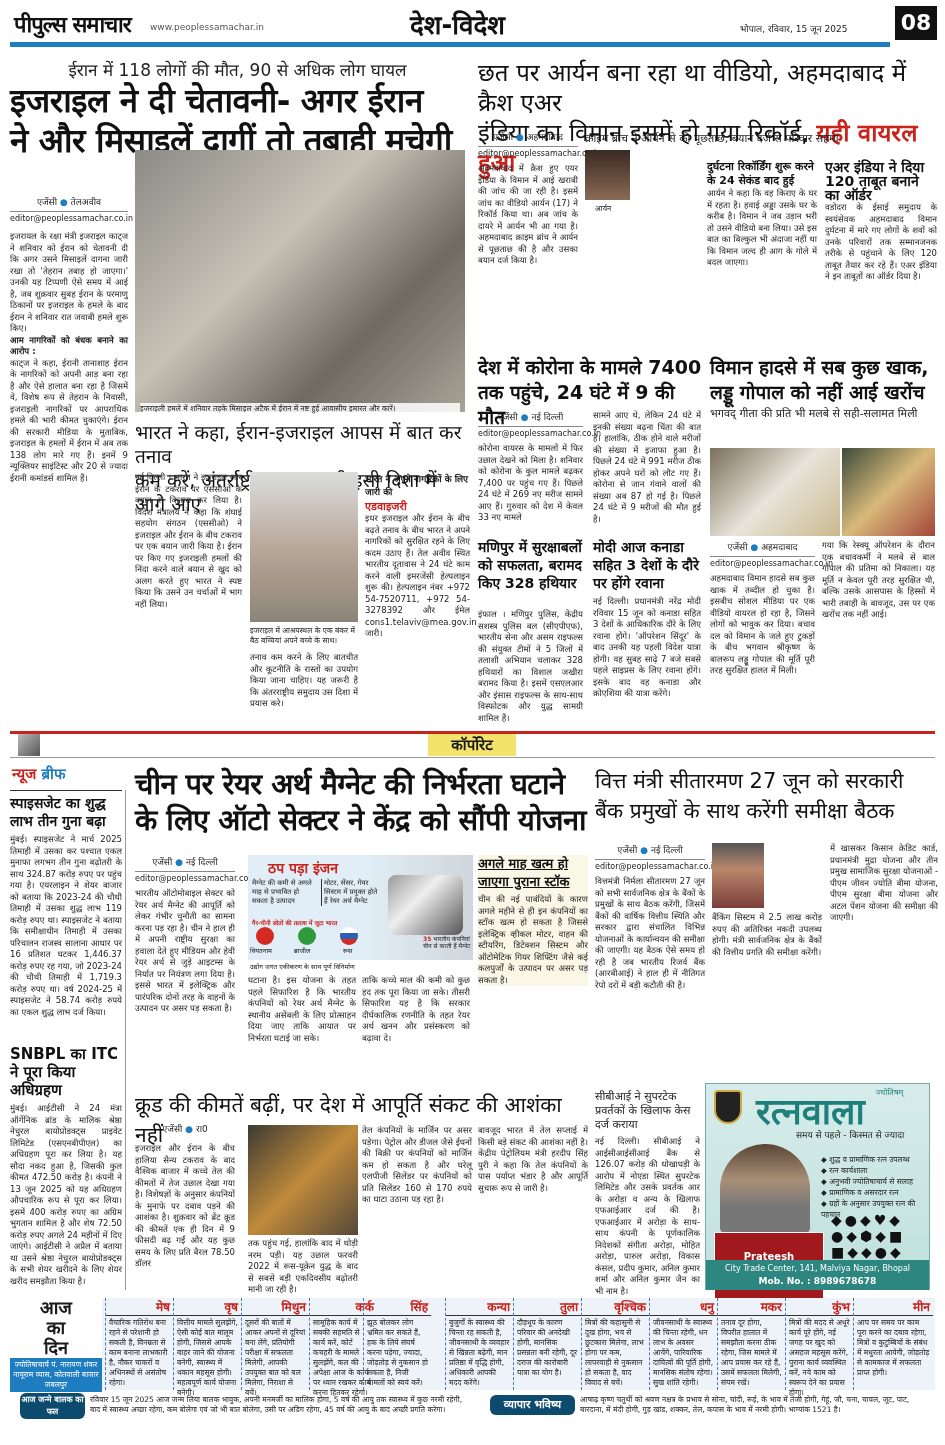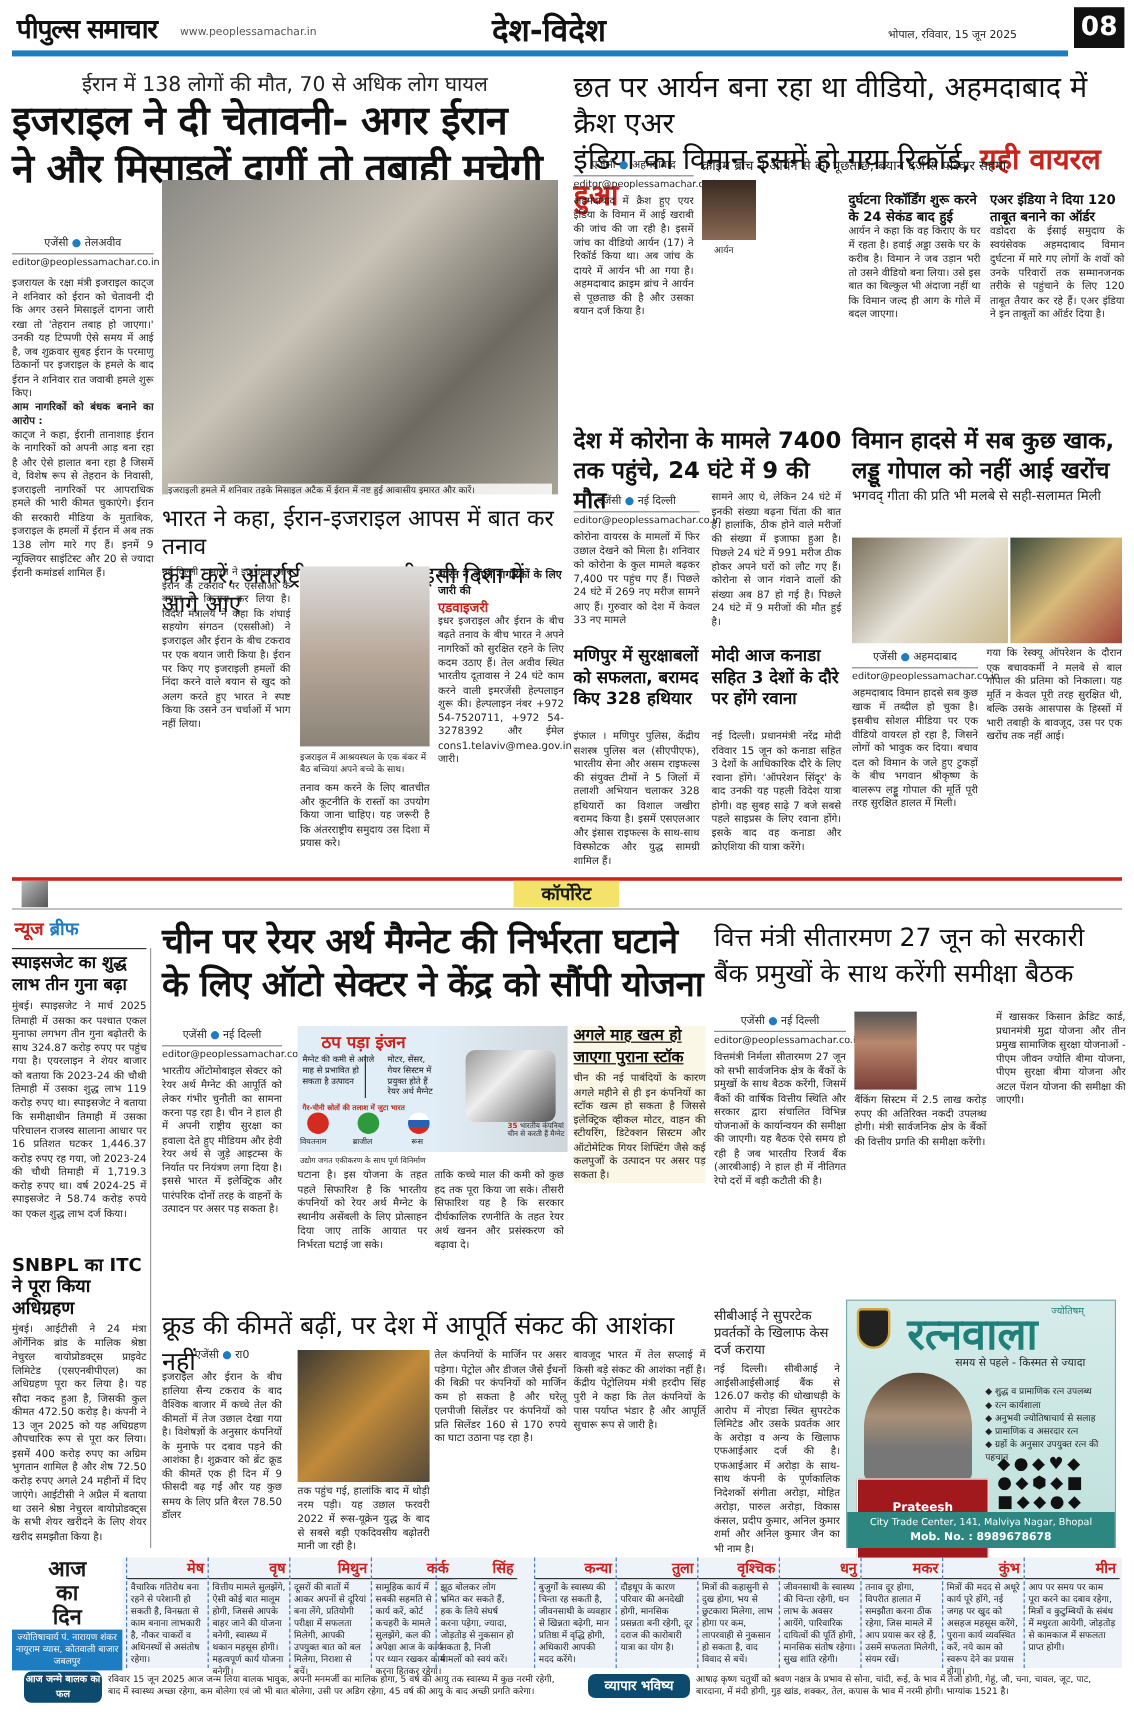--- a/index.html
+++ b/index.html
@@ -50,21 +50,21 @@
 <div class="abs masthead">
   <div class="abs logo">पीपुल्स समाचार</div>
   <div class="abs logo-url">www.peoplessamachar.in</div>
   <div class="abs section-title">देश-विदेश</div>
   <div class="abs dateline">भोपाल, रविवार, 15 जून 2025</div>
   <div class="abs pageno">08</div>
   <div class="abs blue-rule"></div>
 </div>
 
 <div class="abs" style="left:10px;top:58px;width:455px">
-  <div class="kicker" style="text-align:center">ईरान में 138 लोगों की मौत, 70 से अधिक लोग घायल</div>
+  <div class="kicker" style="text-align:center">ईरान में 118 लोगों की मौत, 90 से अधिक लोग घायल</div>
   <div class="hl-xl">इजराइल ने दी चेतावनी- अगर ईरान</div>
   <div class="hl-xl">ने और मिसाइलें दागीं तो तबाही मचेगी</div>
 </div>
 <div class="abs" style="left:10px;top:195px;width:118px">
   <div class="byline"><span>एजेंसी</span> <span class="b">●</span> <span>तेलअवीव</span></div>
   <div class="email" style="margin:3px 0 8px">editor@peoplessamachar.co.in</div>
   <div class="body">इजरायल के रक्षा मंत्री इजराइल काट्ज ने शनिवार को ईरान को चेतावनी दी कि अगर उसने मिसाइलें दागना जारी रखा तो 'तेहरान तबाह हो जाएगा।' उनकी यह टिप्पणी ऐसे समय में आई है, जब शुक्रवार सुबह ईरान के परमाणु ठिकानों पर इजराइल के हमले के बाद ईरान ने शनिवार रात जवाबी हमले शुरू किए।</div>
   <div class="body" style="font-weight:bold">आम नागरिकों को बंधक बनाने का आरोप :</div>
   <div class="body">काट्ज ने कहा, ईरानी तानाशाह ईरान के नागरिकों को अपनी आड़ बना रहा है और ऐसे हालात बना रहा है जिसमें वे, विशेष रूप से तेहरान के निवासी, इजराइली नागरिकों पर आपराधिक हमले की भारी कीमत चुकाएंगे। ईरान की सरकारी मीडिया के मुताबिक, इजराइल के हमलों में ईरान में अब तक 138 लोग मारे गए हैं। इनमें 9 न्यूक्लियर साइंटिस्ट और 20 से ज्यादा ईरानी कमांडर्स शामिल हैं।</div>
 </div>
@@ -95,42 +95,42 @@
   <div class="body">अहमदाबाद में क्रैश हुए एयर इंडिया के विमान में आई खराबी की जांच की जा रही है। इसमें जांच का वीडियो आर्यन (17) ने रिकॉर्ड किया था। अब जांच के दायरे में आर्यन भी आ गया है। अहमदाबाद क्राइम ब्रांच ने आर्यन से पूछताछ की है और उसका बयान दर्ज किया है।</div>
 </div>
 <div class="abs" style="left:585px;top:130px;width:350px;font-size:11px">क्राइम ब्रांच ने आर्यन से की पूछताछ, बयान दर्ज से परिवार सहमा</div>
 <div class="abs photo" style="left:585px;top:150px;width:45px;height:50px;background:linear-gradient(180deg,#3a2a22,#8a6a55)"></div>
 <div class="abs caption" style="left:595px;top:203px">आर्यन</div>
 <div class="abs" style="left:707px;top:160px;width:110px">
   <div class="hl-s" style="font-size:11px;line-height:14px">दुर्घटना रिकॉर्डिंग शुरू करने के 24 सेकंड बाद हुई</div>
   <div class="body">आर्यन ने कहा कि वह किराए के घर में रहता है। हवाई अड्डा उसके घर के करीब है। विमान ने जब उड़ान भरी तो उसने वीडियो बना लिया। उसे इस बात का बिल्कुल भी अंदाजा नहीं था कि विमान जल्द ही आग के गोले में बदल जाएगा।</div>
 </div>
 <div class="abs" style="left:825px;top:160px;width:112px">
-  <div class="hl-s" style="font-size:11px;line-height:14px">एअर इंडिया ने दिया 120 ताबूत बनाने का ऑर्डर</div>
+  <div class="hl-s" style="font-size:14px;line-height:14px">एअर इंडिया ने दिया 120 ताबूत बनाने का ऑर्डर</div>
   <div class="body">वडोदरा के ईसाई समुदाय के स्वयंसेवक अहमदाबाद विमान दुर्घटना में मारे गए लोगों के शवों को उनके परिवारों तक सम्मानजनक तरीके से पहुंचाने के लिए 120 ताबूत तैयार कर रहे हैं। एअर इंडिया ने इन ताबूतों का ऑर्डर दिया है।</div>
 </div>
 
 <div class="abs" style="left:478px;top:355px;width:225px">
   <div class="hl-m" style="font-size:19px;line-height:25px">देश में कोरोना के मामले 7400</div>
   <div class="hl-m" style="font-size:19px;line-height:25px">तक पहुंचे, 24 घंटे में 9 की मौत</div>
 </div>
 <div class="abs" style="left:478px;top:410px;width:105px">
   <div class="byline"><span>एजेंसी</span> <span class="b">●</span> <span>नई दिल्ली</span></div>
   <div class="email" style="margin:3px 0 5px">editor@peoplessamachar.co.in</div>
   <div class="body">कोरोना वायरस के मामलों में फिर उछाल देखने को मिला है। शनिवार को कोरोना के कुल मामले बढ़कर 7,400 पर पहुंच गए हैं। पिछले 24 घंटे में 269 नए मरीज सामने आए हैं। गुरुवार को देश में केवल 33 नए मामले</div>
 </div>
 <div class="abs body" style="left:593px;top:410px;width:108px">सामने आए थे, लेकिन 24 घंटे में इनकी संख्या बढ़ना चिंता की बात है। हालांकि, ठीक होने वाले मरीजों की संख्या में इजाफा हुआ है। पिछले 24 घंटे में 991 मरीज ठीक होकर अपने घरों को लौट गए हैं। कोरोना से जान गंवाने वालों की संख्या अब 87 हो गई है। पिछले 24 घंटे में 9 मरीजों की मौत हुई है।</div>
 
 <div class="abs" style="left:478px;top:538px;width:105px">
   <div class="hl-s">मणिपुर में सुरक्षाबलों को सफलता, बरामद किए 328 हथियार</div>
   <div class="body" style="margin-top:17px">इंफाल । मणिपुर पुलिस, केंद्रीय सशस्त्र पुलिस बल (सीएपीएफ), भारतीय सेना और असम राइफल्स की संयुक्त टीमों ने 5 जिलों में तलाशी अभियान चलाकर 328 हथियारों का विशाल जखीरा बरामद किया है। इसमें एसएलआर और इंसास राइफल्स के साथ-साथ विस्फोटक और युद्ध सामग्री शामिल हैं।</div>
 </div>
 <div class="abs" style="left:593px;top:538px;width:108px">
   <div class="hl-s">मोदी आज कनाडा सहित 3 देशों के दौरे पर होंगे रवाना</div>
-  <div class="body" style="margin-top:17px">नई दिल्ली। प्रधानमंत्री नरेंद्र मोदी रविवार 15 जून को कनाडा सहित 3 देशों के आधिकारिक दौरे के लिए रवाना होंगे। 'ऑपरेशन सिंदूर' के बाद उनकी यह पहली विदेश यात्रा होगी। वह सुबह साढ़े 7 बजे सबसे पहले साइप्रस के लिए रवाना होंगे। इसके बाद वह कनाडा और क्रोएशिया की यात्रा करेंगे।</div>
+  <div class="body" style="margin-top:4px">नई दिल्ली। प्रधानमंत्री नरेंद्र मोदी रविवार 15 जून को कनाडा सहित 3 देशों के आधिकारिक दौरे के लिए रवाना होंगे। 'ऑपरेशन सिंदूर' के बाद उनकी यह पहली विदेश यात्रा होगी। वह सुबह साढ़े 7 बजे सबसे पहले साइप्रस के लिए रवाना होंगे। इसके बाद वह कनाडा और क्रोएशिया की यात्रा करेंगे।</div>
 </div>
 
 <div class="abs" style="left:710px;top:355px;width:228px">
   <div class="hl-m" style="font-size:19px;line-height:25px">विमान हादसे में सब कुछ खाक,</div>
   <div class="hl-m" style="font-size:19px;line-height:25px">लड्डू गोपाल को नहीं आई खरोंच</div>
   <div style="font-size:11px">भगवद् गीता की प्रति भी मलबे से सही-सलामत मिली</div>
 </div>
 <div class="abs photo" style="left:710px;top:448px;width:130px;height:88px;background:linear-gradient(135deg,#7a6f5a,#e8e4da 50%,#c9b98e)"></div>
 <div class="abs photo" style="left:842px;top:448px;width:93px;height:88px;background:linear-gradient(135deg,#3c4a3a,#d8b97a 50%,#a3463a)"></div>
 <div class="abs" style="left:710px;top:540px;width:105px">
@@ -161,21 +161,21 @@
   <div class="hl-xl" style="font-size:29px;line-height:36px">के लिए ऑटो सेक्टर ने केंद्र को सौंपी योजना</div>
 </div>
 <div class="abs" style="left:135px;top:855px;width:100px">
   <div class="byline"><span>एजेंसी</span> <span class="b">●</span> <span>नई दिल्ली</span></div>
   <div class="email" style="margin:3px 0 5px">editor@peoplessamachar.co.in</div>
   <div class="body">भारतीय ऑटोमोबाइल सेक्टर को रेयर अर्थ मैग्नेट की आपूर्ति को लेकर गंभीर चुनौती का सामना करना पड़ रहा है। चीन ने हाल ही में अपनी राष्ट्रीय सुरक्षा का हवाला देते हुए मीडियम और हेवी रेयर अर्थ से जुड़े आइटम्स के निर्यात पर नियंत्रण लगा दिया है। इससे भारत में इलेक्ट्रिक और पारंपरिक दोनों तरह के वाहनों के उत्पादन पर असर पड़ सकता है।</div>
 </div>
 <div class="abs" style="left:248px;top:855px;width:225px;height:105px;background:linear-gradient(90deg,#e2eef7 50%,#cfd6db)">
   <div class="red" style="position:absolute;left:20px;top:3px;font-size:14px;font-weight:bold">ठप पड़ा इंजन</div>
   <div style="position:absolute;left:4px;top:24px;width:60px;font-size:7px;line-height:9px">मैग्नेट की कमी से अगले माह से प्रभावित हो सकता है उत्पादन</div>
-  <div style="position:absolute;left:56px;top:24px;width:62px;font-size:7px;line-height:9px;border-left:1px solid #333;padding-left:18px">मोटर, सेंसर, गेयर सिस्टम में प्रयुक्त होते हैं रेयर अर्थ मैग्नेट</div>
+  <div style="position:absolute;left:73px;top:24px;width:62px;font-size:7px;line-height:9px;border-left:1px solid #333;padding-left:2px">मोटर, सेंसर, गेयर सिस्टम में प्रयुक्त होते हैं रेयर अर्थ मैग्नेट</div>
   <div class="red" style="position:absolute;left:4px;top:64px;font-size:6px;font-weight:bold">गैर-चीनी स्रोतों की तलाश में जुटा भारत</div>
   <div style="position:absolute;left:8px;top:72px;width:18px;height:18px;border-radius:50%;background:#d42a20"></div>
   <div style="position:absolute;left:50px;top:72px;width:18px;height:18px;border-radius:50%;background:#2f9a3c"></div>
   <div style="position:absolute;left:92px;top:72px;width:18px;height:18px;border-radius:50%;background:linear-gradient(180deg,#fff 33%,#2a5fb8 33% 66%,#d42a20 66%)"></div>
   <div style="position:absolute;left:2px;top:91px;font-size:6.5px">वियतनाम</div>
   <div style="position:absolute;left:46px;top:91px;font-size:6.5px">ब्राजील</div>
   <div style="position:absolute;left:95px;top:91px;font-size:6.5px">रूस</div>
   <div style="position:absolute;left:140px;top:20px;width:75px;height:60px;border-radius:8px;background:linear-gradient(135deg,#999,#eee 40%,#555)"></div>
   <div style="position:absolute;left:175px;top:80px;width:48px;font-size:6px;line-height:7px"><span class="red" style="font-weight:bold">35</span> <span>भारतीय कंपनियां चीन से करती हैं मैग्नेट</span></div>
 </div>

